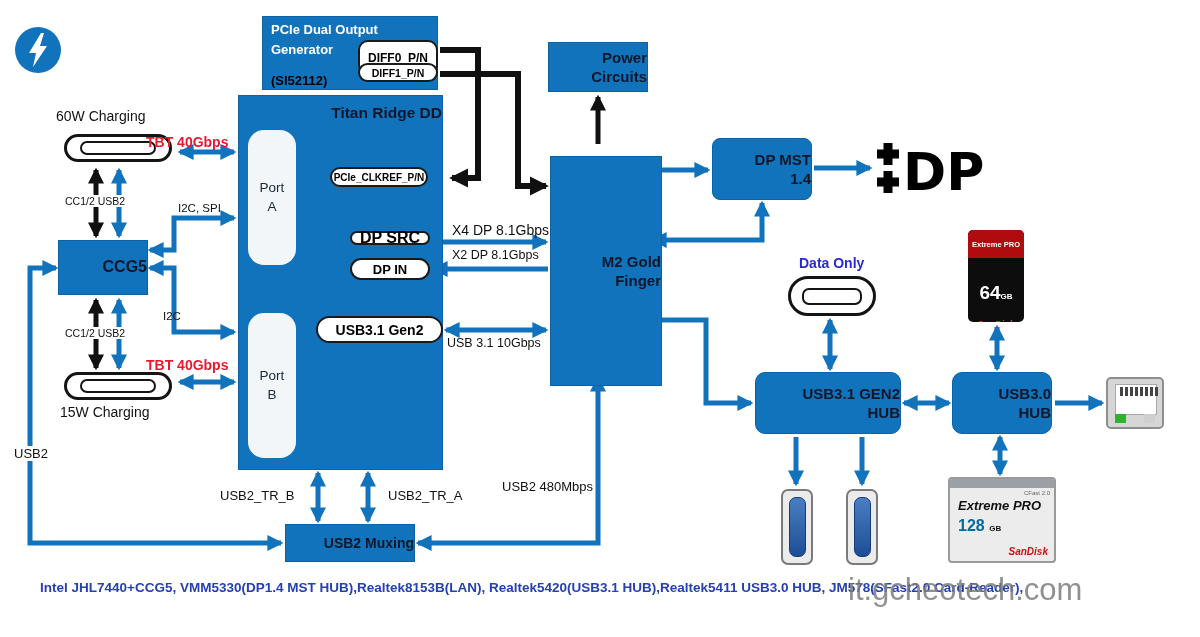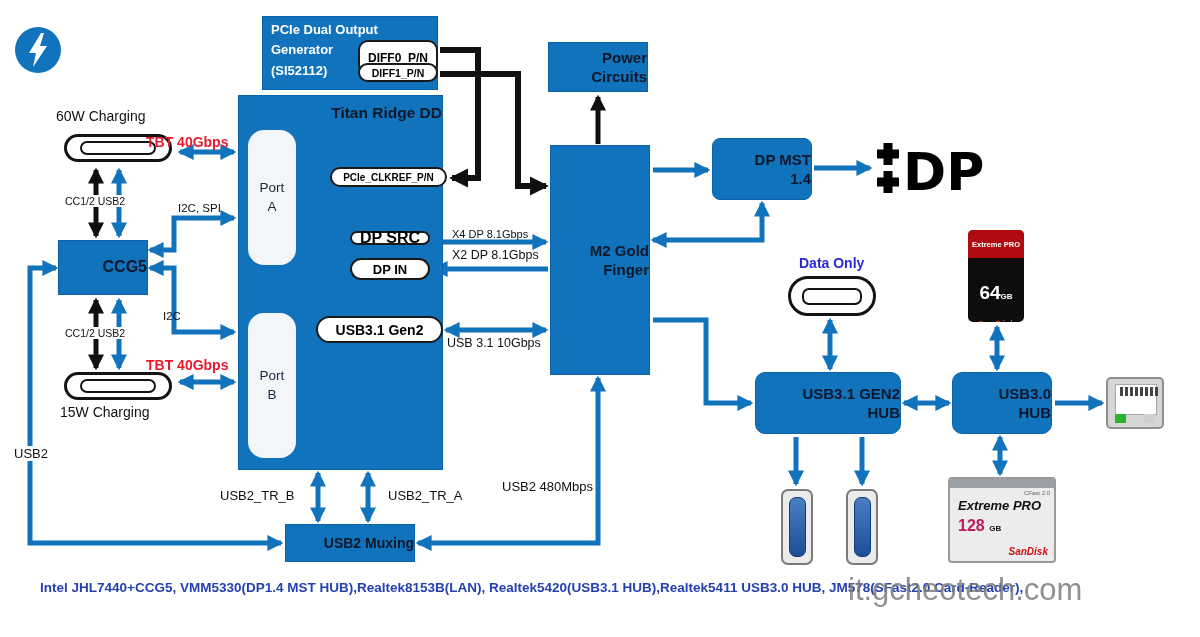--- a/index.html
+++ b/index.html
@@ -65,47 +65,47 @@
   </svg>
 
   <svg class="abs" style="left:14px;top:26px" width="48" height="48" viewBox="0 0 48 48">
     <circle cx="24" cy="24" r="23" fill="#1273bd"></circle>
     <path d="M27 7 L15 27 L22 27 L19 41 L33 20 L26 20 L30 7 Z" fill="#fff"></path>
   </svg>
 
   <div class="abs" style="left:262px;top:16px;width:176px;height:74px;background:#1273bd;border:1px solid #0d62a6;box-sizing:border-box">
     <div class="abs" style="left:8px;top:5px;color:#fff;font-weight:bold;font-size:13px">PCIe Dual Output</div>
     <div class="abs" style="left:8px;top:25px;color:#fff;font-weight:bold;font-size:13px">Generator</div>
-    <div class="abs" style="left:8px;top:46px;color:#ffffff;font-weight:bold;font-size:13px">(SI52112)</div>
+    <div class="abs" style="left:8px;top:56px;color:#000000;font-weight:bold;font-size:13px">(SI52112)</div>
   </div>
   <div class="pill" style="left:358px;top:40px;width:80px;height:35px;font-size:12px;border-radius:10px">DIFF0_P/N</div>
   <div class="pill" style="left:358px;top:63px;width:80px;height:19px;font-size:10.5px;border-radius:10px">DIFF1_P/N</div>
 
   <div class="bluebox" style="left:548px;top:42px;width:100px;height:50px;font-size:15px">
     <span>Power</span>
     <span>Circuits</span>
   </div>
 
   <div class="bluebox" style="left:238px;top:95px;width:205px;height:375px;justify-content:flex-start;padding-top:7px;font-size:15.5px">
     <span>Titan Ridge DD</span>
   </div>
   <div class="port" style="left:248px;top:130px;width:48px;height:135px">
     <span>Port</span>
     <span>A</span>
   </div>
   <div class="port" style="left:248px;top:313px;width:48px;height:145px">
     <span>Port</span>
     <span>B</span>
   </div>
-  <div class="pill" style="left:330px;top:167px;width:117px;height:20px;font-size:10px;border-radius:10px">PCIe_CLKREF_P/N</div>
+  <div class="pill" style="left:330px;top:167px;width:98px;height:20px;font-size:10px;border-radius:10px">PCIe_CLKREF_P/N</div>
   <div class="pill" style="left:350px;top:231px;width:80px;height:14px;font-size:16px">DP SRC</div>
   <div class="pill" style="left:350px;top:258px;width:80px;height:22px;font-size:13px">DP IN</div>
   <div class="pill" style="left:316px;top:316px;width:127px;height:27px;font-size:14px;border-radius:14px">USB3.1 Gen2</div>
 
-  <div class="bluebox" style="left:550px;top:145px;width:100px;height:230px;font-size:15px">
+  <div class="bluebox" style="left:550px;top:156px;width:112px;height:230px;font-size:15px">
     <span>M2 Gold</span>
     <span>Finger</span>
   </div>
 
   <div class="bluebox" style="left:712px;top:138px;width:100px;height:62px;font-size:15px;border-radius:8px">
     <span>DP MST</span>
     <span>1.4</span>
   </div>
 
   <svg class="abs" style="left:876px;top:137px" width="108" height="62" viewBox="0 0 108 62">
@@ -160,21 +160,21 @@
       <span style="color:#d42;font-size:9.5px;font-weight:bold;font-style:italic">SanDisk</span>
     </div>
   </div>
 
   <div class="abs" style="left:948px;top:477px;width:108px;height:86px;background:#ececec;border:2px solid #9a9a9a;border-radius:4px;box-sizing:border-box;overflow:hidden">
     <div style="height:9px;background:#9aa0a6"></div>
     <span class="abs" style="right:4px;top:11px;font-size:6px;color:#666">CFast 2.0</span>
     <div style="padding:8px 8px 0 8px">
       <div><span style="font-style:italic;font-weight:bold;font-size:13px;color:#111">Extreme PRO</span></div>
       <div style="margin-top:3px">
-        <span style="font-weight:bold;font-size:16px;color:#be185d">128</span>
+        <span style="font-weight:bold;font-size:16px;color:#0369a1">128</span>
         <span style="font-weight:bold;font-size:8px;color:#111">GB</span>
       </div>
     </div>
     <span class="abs" style="right:6px;bottom:4px;color:#c11;font-size:10px;font-weight:bold;font-style:italic">SanDisk</span>
   </div>
 
   <div class="abs" style="left:1106px;top:377px;width:58px;height:52px;background:#d6d6d6;border:2px solid #8e8e8e;border-radius:5px;box-sizing:border-box">
     <div class="abs" style="left:7px;top:5px;width:40px;height:29px;background:#fff;border:1px solid #a8a8a8">
       <div class="abs" style="left:4px;top:2px;display:flex;gap:2.5px">
         <span style="width:2.5px;height:9px;background:#444;display:block"></span>
@@ -194,21 +194,21 @@
   <div class="lbl" style="left:146px;top:134px;color:#e8192c;font-weight:bold;font-size:14px">TBT 40Gbps</div>
   <div class="lbl" style="left:146px;top:357px;color:#e8192c;font-weight:bold;font-size:14px">TBT 40Gbps</div>
   <div class="lbl" style="left:63px;top:195px;font-size:10.5px;background:#fff;padding:0 2px">CC1/2 USB2</div>
   <div class="lbl" style="left:63px;top:327px;font-size:10.5px;background:#fff;padding:0 2px">CC1/2 USB2</div>
   <div class="lbl" style="left:178px;top:202px;font-size:11.5px">I2C, SPI</div>
   <div class="lbl" style="left:163px;top:310px;font-size:11.5px">I2C</div>
   <div class="lbl" style="left:12px;top:446px;font-size:13px;background:#fff;padding:0 2px">USB2</div>
   <div class="lbl" style="left:220px;top:488px">USB2_TR_B</div>
   <div class="lbl" style="left:388px;top:488px">USB2_TR_A</div>
   <div class="lbl" style="left:502px;top:479px">USB2 480Mbps</div>
-  <div class="lbl" style="left:452px;top:228px;font-size:11px">X4 DP 8.1Gbps</div>
+  <div class="lbl" style="left:452px;top:222px;font-size:14px">X4 DP 8.1Gbps</div>
   <div class="lbl" style="left:452px;top:248px;font-size:12.5px">X2 DP 8.1Gbps</div>
   <div class="lbl" style="left:447px;top:336px;font-size:12.5px">USB 3.1 10Gbps</div>
 
   <div class="abs" style="left:40px;top:577px;width:1140px;color:#2540b0;font-weight:bold;font-size:13.5px;line-height:21px">
     <div>Intel JHL7440+CCG5, VMM5330(DP1.4 MST HUB),Realtek8153B(LAN), Realtek5420(USB3.1 HUB),Realtek5411 USB3.0 HUB, JM578(SFast2.0 Card-Reader),</div>
   </div>
 
   <div class="abs" style="left:848px;top:572px;font-size:31px;color:#7d7d7d;opacity:.85;z-index:5">it.gcheotech.com</div>
 
 </div>

